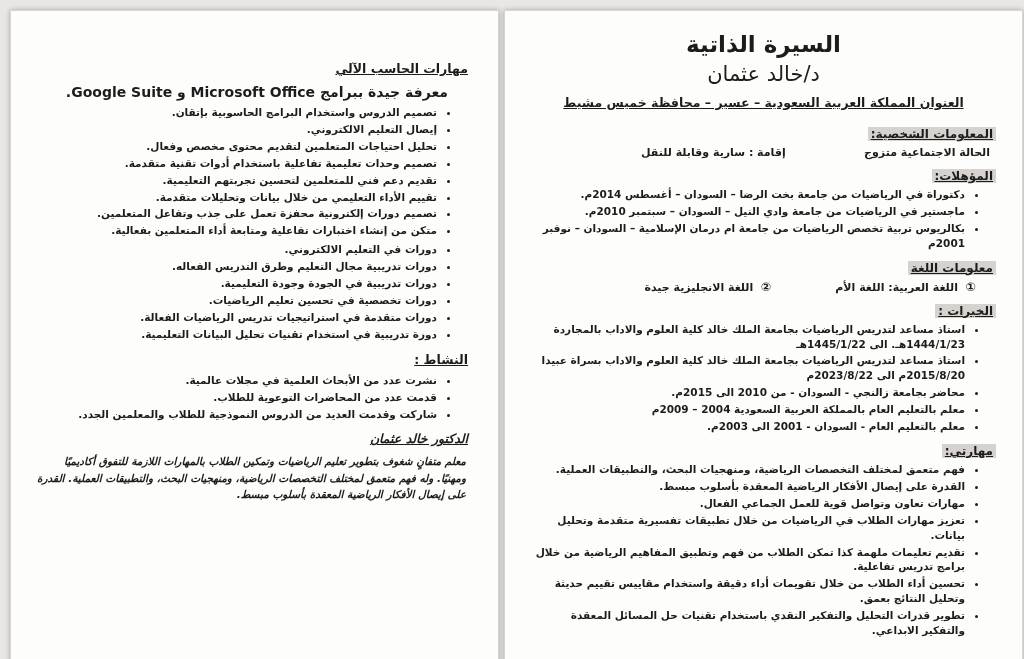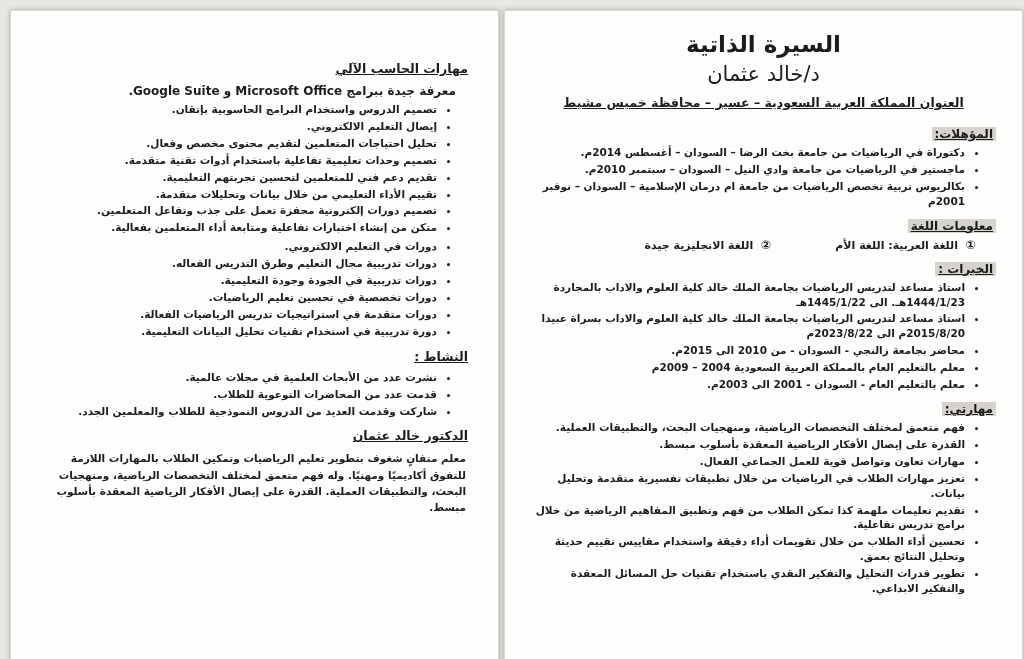--- a/index.html
+++ b/index.html
@@ -54,21 +54,21 @@
     display:flex; gap:64px;
     font-size:11px; font-weight:bold;
     padding-right:20px; margin:2px 0 3px;
   }
   .lang-item { white-space:nowrap; }
   .lang-num { font-size:12px; margin-left:4px; }
 
   ul.blist { list-style:disc; margin:1px 16px 3px 0; padding-right:15px; }
   ul.blist li { font-size:10.5px; font-weight:bold; line-height:1.42; margin-bottom:2px; }
 
-  .intro-line { font-size:12px; font-weight:bold; line-height:1.5; margin:1px 12px 2px 0; }
+  .intro-line { font-size:14px; font-weight:bold; line-height:1.5; margin:1px 20px 2px 0; }
   .about-par  { font-size:10.5px; font-weight:bold; line-height:1.55; margin:2px 2px 0 0; }
 
   .p2-section { margin-bottom:4px; }
 </style>
 </head>
 <body>
 
 <div class="page page-left">
 
   <div class="p2-section">
@@ -116,33 +116,40 @@
     <ul class="blist">
 
         <li>نشرت عدد من الأبحاث العلمية في مجلات عالمية.</li>
 
         <li>قدمت عدد من المحاضرات التوعوية للطلاب.</li>
 
         <li>شاركت وقدمت العديد من الدروس النموذجية للطلاب والمعلمين الجدد.</li>
       </ul>
   </div>
 
-  <div class="p2-section" style="">
+  <div class="p2-section" style="font-style:italic;">
     <span class="h2-ul">الدكتور خالد عثمان</span>
     <p class="about-par">معلم متفانٍ شغوف بتطوير تعليم الرياضيات وتمكين الطلاب بالمهارات اللازمة للتفوق أكاديميًا ومهنيًا. وله فهم متعمق لمختلف التخصصات الرياضية، ومنهجيات البحث، والتطبيقات العملية. القدرة على إيصال الأفكار الرياضية المعقدة بأسلوب مبسط.</p>
   </div>
 
 </div>
 
 <div class="page page-right">
 
   <div class="doc-title">السيرة الذاتية</div>
   <div class="doc-name">د/خالد عثمان</div>
   <div class="doc-address">العنوان المملكة العربية السعودية – عسير – محافظة خميس مشيط</div>
 
+  <div>
+    <span class="h1-hl">المعلومات الشخصية:</span>
+    <div class="row-split">
+      <span>الحالة الاجتماعية متزوج</span>
+      <span>إقامة : سارية وقابلة للنقل</span>
+    </div>
+  </div>
 
 
   <div>
     <span class="h1-hl">المؤهلات:</span>
     <ul class="blist">
 
         <li>دكتوراة في الرياضيات من جامعة بخت الرضا – السودان – أغسطس 2014م.</li>
 
         <li>ماجستير في الرياضيات من جامعة وادي النيل – السودان – سبتمبر 2010م.</li>
 

